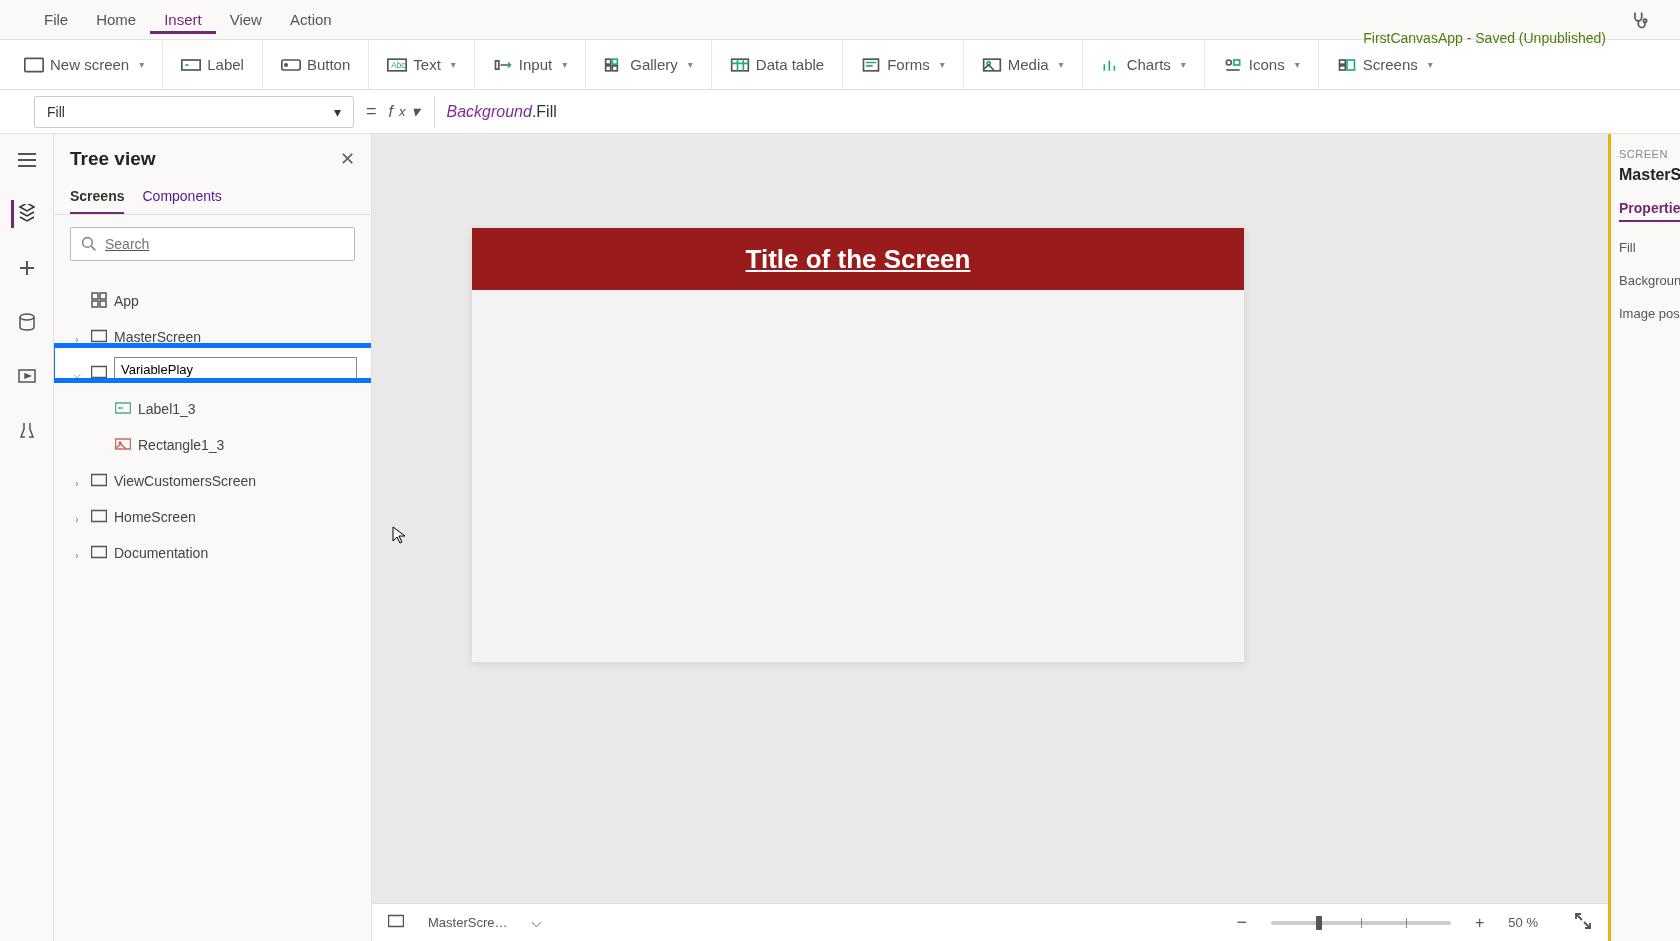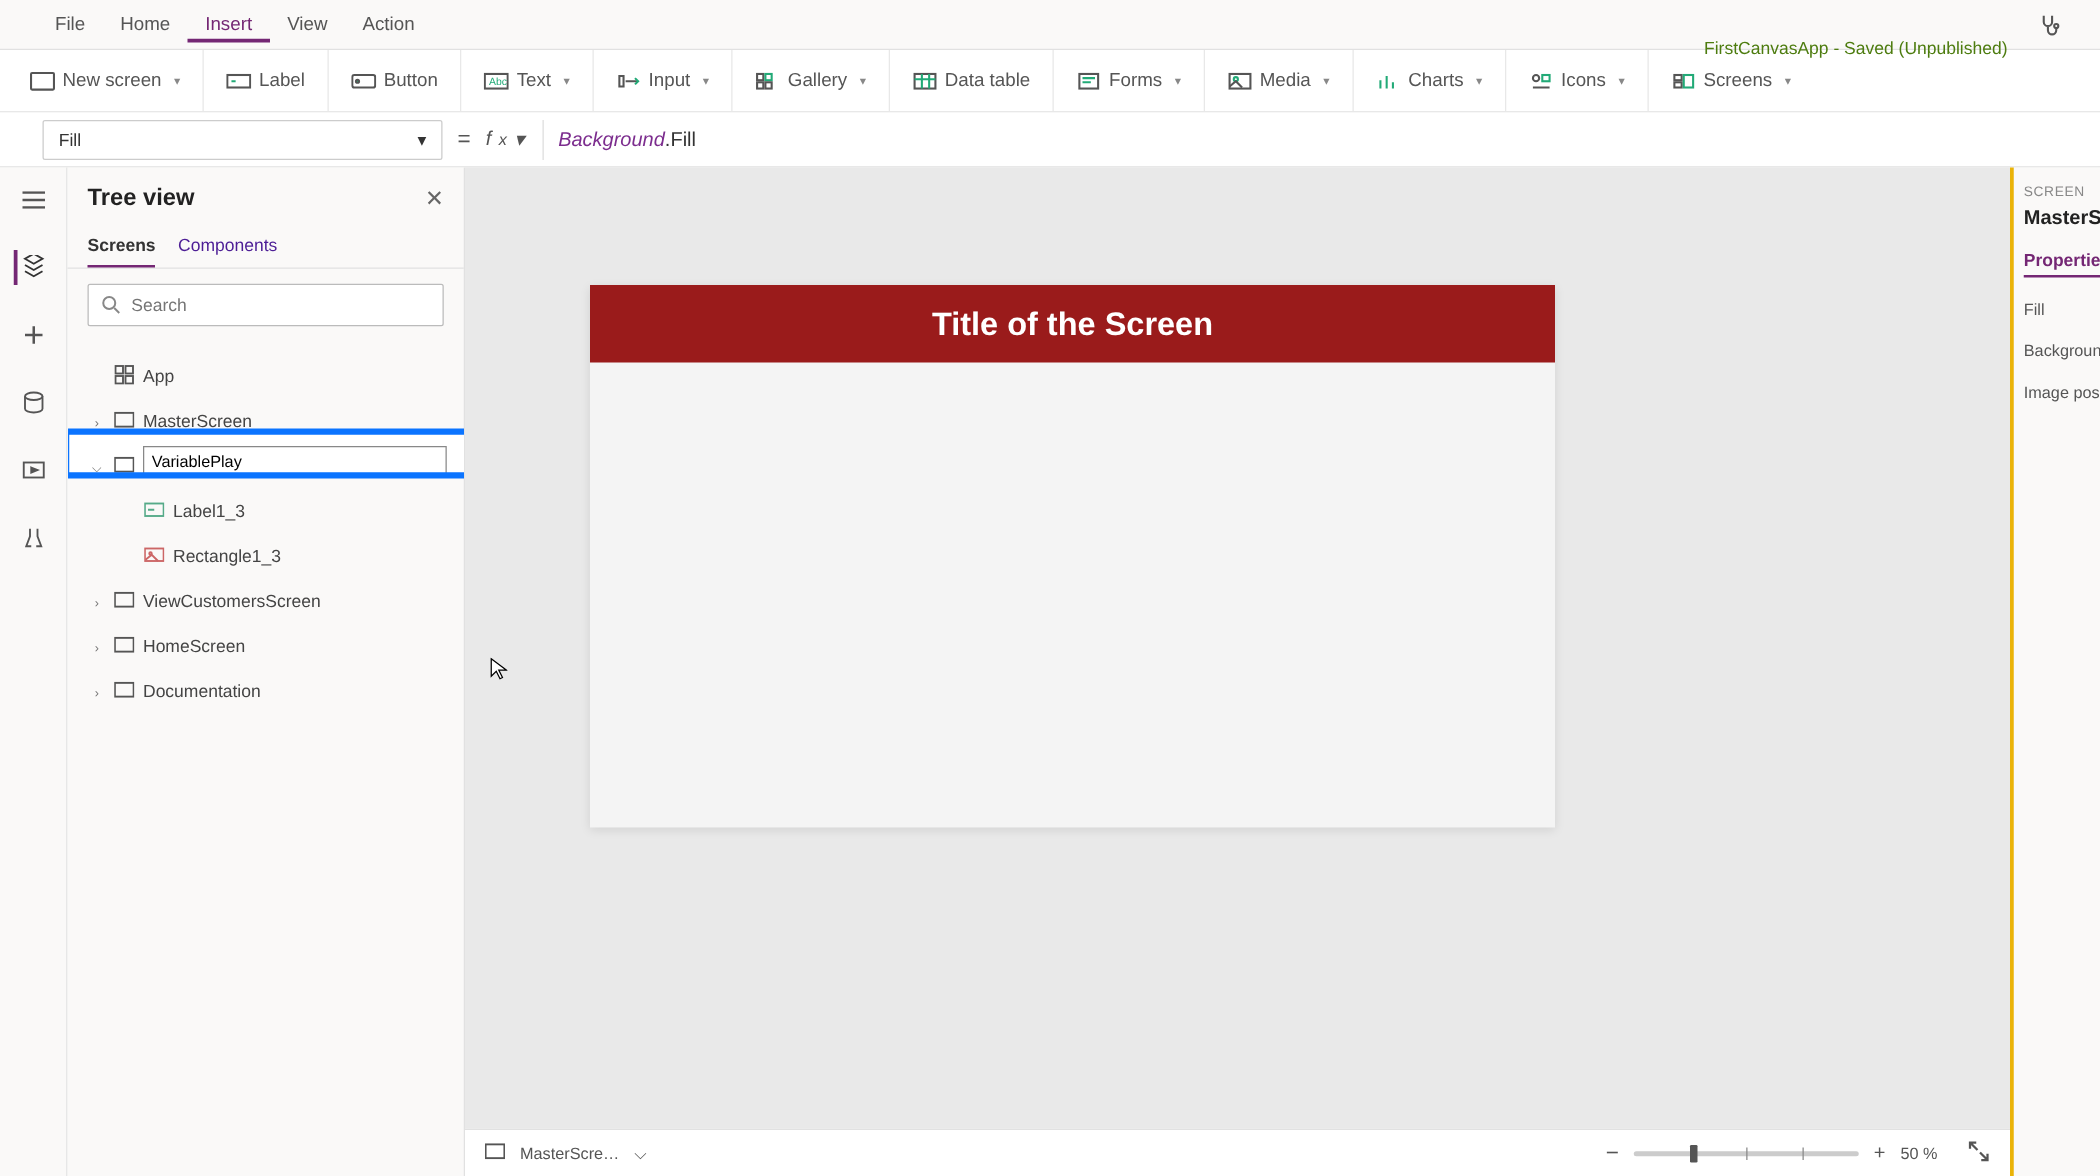--- a/index.html
+++ b/index.html
@@ -41,41 +41,41 @@
   
   .treepanel { width:318px; background:#faf9f8; border-right:1px solid #e1e1e1; display:flex; flex-direction:column; }
   .treepanel .hdr { display:flex; align-items:center; justify-content:space-between; padding:14px 16px 10px 16px;}
   .treepanel .hdr h2 { font-size:19px; font-weight:600; color:#222;}
   .treepanel .closebtn { font-size:18px; color:#666; cursor:pointer;}
   .treetabs { display:flex; gap:18px; padding:0 16px; border-bottom:1px solid #e1e1e1;}
   .treetabs .ttab { padding:8px 0; font-size:14px; color:#4c1d95; cursor:pointer;}
   .treetabs .ttab.active { color:#333; border-bottom:2px solid #742774; font-weight:600;}
   .searchwrap { padding:12px 16px;}
   .searchbox { width:100%; height:34px; border:1px solid #bbb; border-radius:2px; display:flex; align-items:center; padding:0 10px; gap:8px; background:#fff;}
-  .searchbox input { border:none; outline:none; flex:1; font-size:14px; color:#555; background:transparent;}
+  .searchbox input { border:none; outline:none; flex:1; font-size:14px; color:#555; background:transparent;text-decoration:underline;}
 
   .treelist { flex:1; overflow:auto; font-size:14px; color:#444;}
   .node { display:flex; align-items:flex-end; height:36px; padding-left:16px; cursor:pointer; position:relative;}
   .node .caret { width:14px; text-align:center; font-size:10px; color:#777;}
   .node .ni { width:18px; height:18px; margin:0 6px; display:flex; align-items:center; justify-content:center;}
   .node.depth1 { padding-left:16px;}
   .node.depth2 { padding-left:40px;}
   .node.highlighted { background:#fff;}
   .highlight-box { position:absolute; left:-4px; right:-10px; top:-2px; bottom:-2px; border:5px solid #0b74ff; border-radius:2px; pointer-events:none;}
   .rename-input { flex:1; height:24px; border:1px solid #888; padding:0 6px; font-size:13px; font-family:inherit; outline:none; margin-right:14px; background:#fff;}
   svg.nic { width:16px; height:16px;}
 
   
   .canvaswrap { flex:1; background:#e9e9e9; position:relative; overflow:hidden;}
   .canvas { position:absolute; left:100px; top:94px; width:772px; height:434px; background:#f4f4f4; box-shadow:0 2px 8px rgba(0,0,0,0.1);}
-  .canvas .banner { width:100%; height:62px; background:#9a1b1b; color:#fff; display:flex; align-items:center; justify-content:center; font-size:26px; font-weight:700;}
+  .canvas .banner { width:100%; height:62px; background:#9a1b1b; color:#fff; display:flex; align-items:center; justify-content:center; font-size:26px; font-weight:700;text-decoration:underline;}
   .cursor { position:absolute; left:20px; top:392px; font-size:14px; color:#333; pointer-events:none;}
 
   
-  .statusbar { position:absolute; left:0; right:0; bottom:0; height:38px; border-top:1px solid #e1e1e1; background:#fff; display:flex; align-items:center; padding:0 16px; gap:12px; font-size:13px; color:#555;}
+  .statusbar { position:absolute; left:0; right:0; bottom:0; height:38px; border-top:1px solid #e1e1e1; background:#fff; display:flex; align-items:center; padding:0 16px; gap:24px; font-size:13px; color:#555;}
   .statusbar .sp { flex:1;}
   .zoomtrack { width:180px; height:4px; background:#ccc; position:relative; border-radius:2px;}
   .zoomtrack .thumb { position:absolute; top:-5px; left:45px; width:6px; height:14px; background:#555; border-radius:1px;}
   .zoomtrack .tick { position:absolute; top:-3px; width:1px; height:10px; background:#888;}
 
   
   .rightpanel { width:72px; border-left:3px solid #eab308; background:#faf9f8; padding:14px 8px; font-size:13px; color:#666; overflow:hidden; white-space:nowrap;}
   .rightpanel .catlabel { font-size:11px; letter-spacing:0.5px; color:#888; margin-bottom:6px;}
   .rightpanel .objname { font-size:16px; font-weight:600; color:#222; margin-bottom:16px;}
   .rightpanel .rtab { font-size:14px; font-weight:600; color:#742774; border-bottom:2px solid #742774; display:inline-block; padding-bottom:4px; margin-bottom:18px;}

